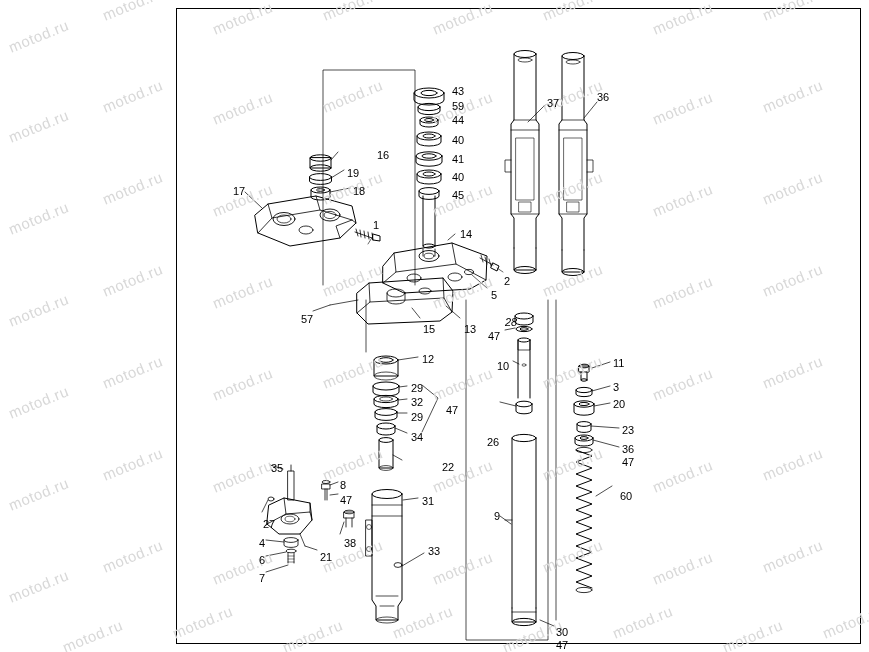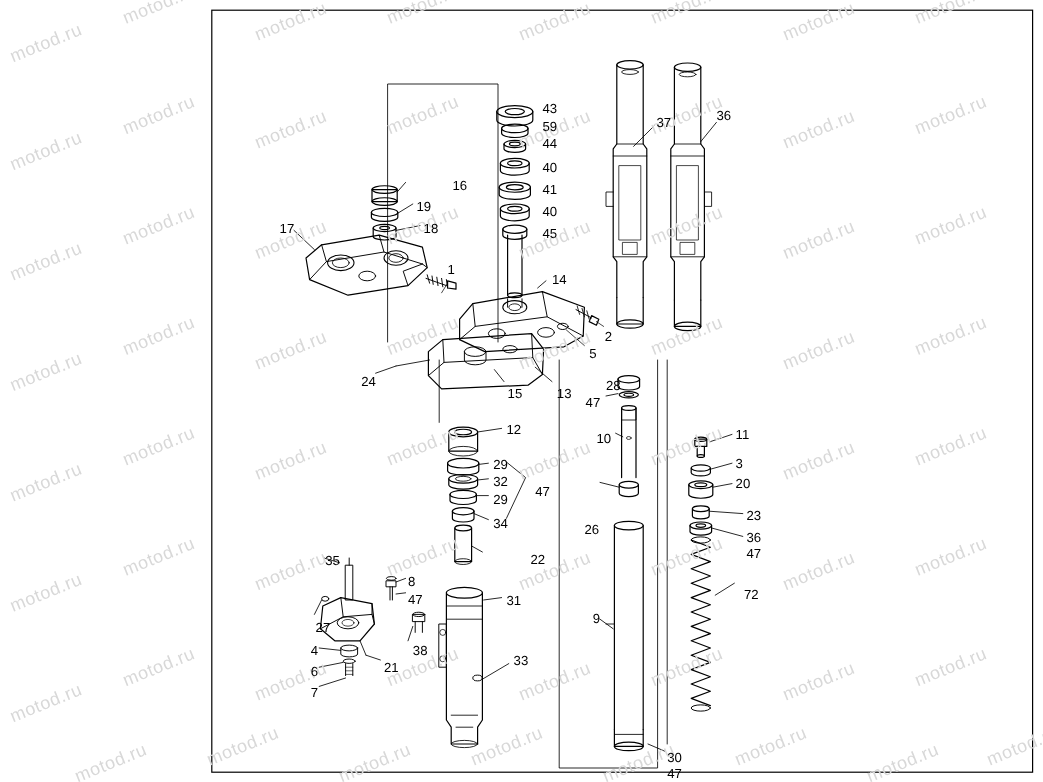--- a/index.html
+++ b/index.html
@@ -486,45 +486,45 @@
       <div class="lbl" style="left: 547px; top: 98px;">37</div>
       <div class="lbl" style="left: 597px; top: 92px;">36</div>
       <div class="lbl" style="left: 341px; top: 150px; margin-left: 36px;">16</div>
       <div class="lbl" style="left: 347px; top: 168px;">19</div>
       <div class="lbl" style="left: 353px; top: 186px;">18</div>
       <div class="lbl" style="left: 233px; top: 186px;">17</div>
       <div class="lbl" style="left: 373px; top: 220px;">1</div>
       <div class="lbl" style="left: 460px; top: 229px; text-align: center;">14</div>
       <div class="lbl" style="left: 504px; top: 276px;">2</div>
       <div class="lbl" style="left: 491px; top: 290px;">5</div>
-      <div class="lbl" style="left: 301px; top: 314px;">24</div>
+      <div class="lbl" style="left: 301px; top: 314px;">57</div>
       <div class="lbl" style="left: 423px; top: 324px;">15</div>
       <div class="lbl" style="left: 464px; top: 324px;">13</div>
-      <div class="lbl" style="left: 505px; top: 317px;">28</div>
+      <div class="lbl" style="left: 505px; top: 317px; font-style: italic;">28</div>
       <div class="lbl" style="left: 488px; top: 331px;">47</div>
       <div class="lbl" style="left: 497px; top: 361px;">10</div>
       <div class="lbl" style="left: 487px; top: 399px; margin-top: 38px;">26</div>
       <div class="lbl" style="left: 613px; top: 358px;">11</div>
       <div class="lbl" style="left: 613px; top: 382px;">3</div>
       <div class="lbl" style="left: 613px; top: 399px;">20</div>
       <div class="lbl" style="left: 622px; top: 425px;">23</div>
       <div class="lbl" style="left: 622px; top: 444px;">36</div>
       <div class="lbl" style="left: 622px; top: 457px;">47</div>
       <div class="lbl" style="left: 422px; top: 354px;">12</div>
       <div class="lbl" style="left: 411px; top: 383px;">29</div>
       <div class="lbl" style="left: 411px; top: 397px;">32</div>
       <div class="lbl" style="left: 411px; top: 412px;">29</div>
       <div class="lbl" style="left: 446px; top: 405px;">47</div>
       <div class="lbl" style="left: 411px; top: 432px;">34</div>
       <div class="lbl" style="left: 405px; top: 462px; margin-left: 37px;">22</div>
       <div class="lbl" style="left: 271px; top: 463px;">35</div>
       <div class="lbl" style="left: 340px; top: 480px;">8</div>
       <div class="lbl" style="left: 340px; top: 495px;">47</div>
       <div class="lbl" style="left: 422px; top: 496px;">31</div>
-      <div class="lbl" style="left: 620px; top: 491px;">72</div>
+      <div class="lbl" style="left: 620px; top: 491px;">60</div>
       <div class="lbl" style="left: 494px; top: 511px;">9</div>
       <div class="lbl" style="left: 344px; top: 538px;">38</div>
       <div class="lbl" style="left: 263px; top: 519px;">27</div>
       <div class="lbl" style="left: 320px; top: 552px;">21</div>
       <div class="lbl" style="left: 259px; top: 538px;">4</div>
       <div class="lbl" style="left: 259px; top: 555px;">6</div>
       <div class="lbl" style="left: 259px; top: 573px;">7</div>
       <div class="lbl" style="left: 428px; top: 546px;">33</div>
       <div class="lbl" style="left: 556px; top: 627px;">30</div>
       <div class="lbl" style="left: 556px; top: 640px;">47</div>

